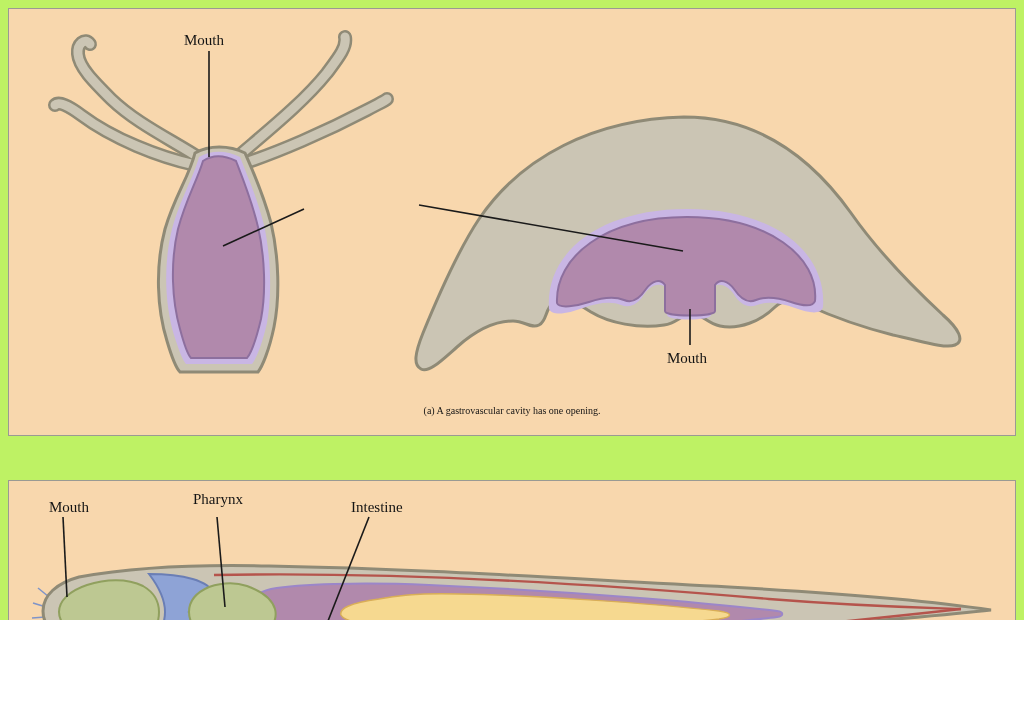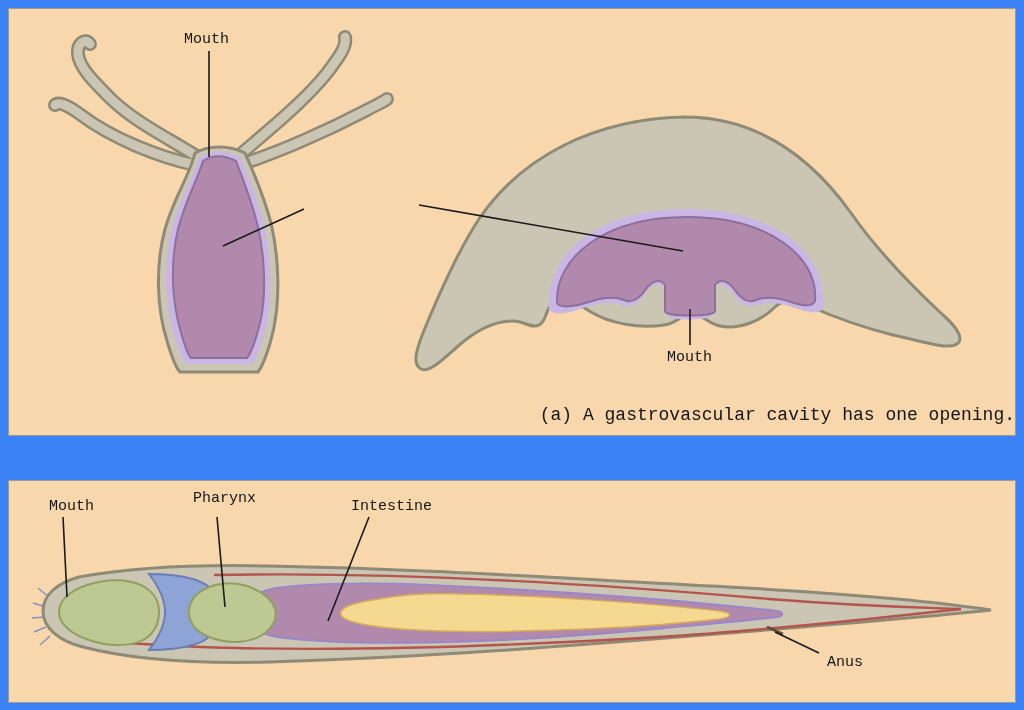--- a/index.html
+++ b/index.html
@@ -1,34 +1,34 @@
 <!DOCTYPE html>
 <html style="--panel-background: #f8d7ad; --body-fill: #cbc5b4; --body-outline: #8f8a76; --cavity-fill: #b189ac; --cavity-outline: #8d6f9e; --lining-fill: #c9b6e4; --pharynx-green: #bdc892; --pharynx-green-outline: #90a05e; --band-blue: #8ea3d6; --band-blue-outline: #6a7eb5; --intestine-yellow: #f6d990; --intestine-yellow-outline: #d9ae57; --nerve-red: #b5544c; --label-text: #141414;"><head>
 <meta charset="utf-8">
 <style>
   html,body { margin:0; padding:0; background:#ffffff; }
   .page {
-    position:relative; width:1024px; height:710px; background:#3b82f6;
-    font-family:Liberation Mono, monospace; overflow:hidden;
+    position:relative; width:1024px; height:620px; background:#bef264;
+    font-family:Liberation Serif, serif; overflow:hidden;
   }
   .panel {
     position:absolute; left:8px; width:1008px;
     background:var(--panel-background,#f8d7ad);
     border:1px solid #9a9a93; box-sizing:border-box;
   }
   .panel-a { top:8px; height:428px; }
   .panel-b { top:480px; height:223px; }
   svg.diagram { position:absolute; left:0; top:0; display:block; }
   .label {
     position:absolute; font-size:15px; line-height:20px;
     color:var(--label-text,#141414); white-space:pre-line;
   }
   .caption {
-    position:absolute; left:0; width:100%; text-align:right;
-    font-size:18px; color:var(--label-text,#141414);
+    position:absolute; left:0; width:100%; text-align:center;
+    font-size:10px; color:var(--label-text,#141414);
   }
   .leader { stroke:#1a1a1a; stroke-width:1.6; fill:none; }
   .tent-outer { fill:none; stroke:var(--body-outline); stroke-width:14; stroke-linecap:round; }
   .tent-inner { fill:none; stroke:var(--body-fill); stroke-width:9;  stroke-linecap:round; }
 </style>
 </head>
 <body>
 
 <div class="page">
 

